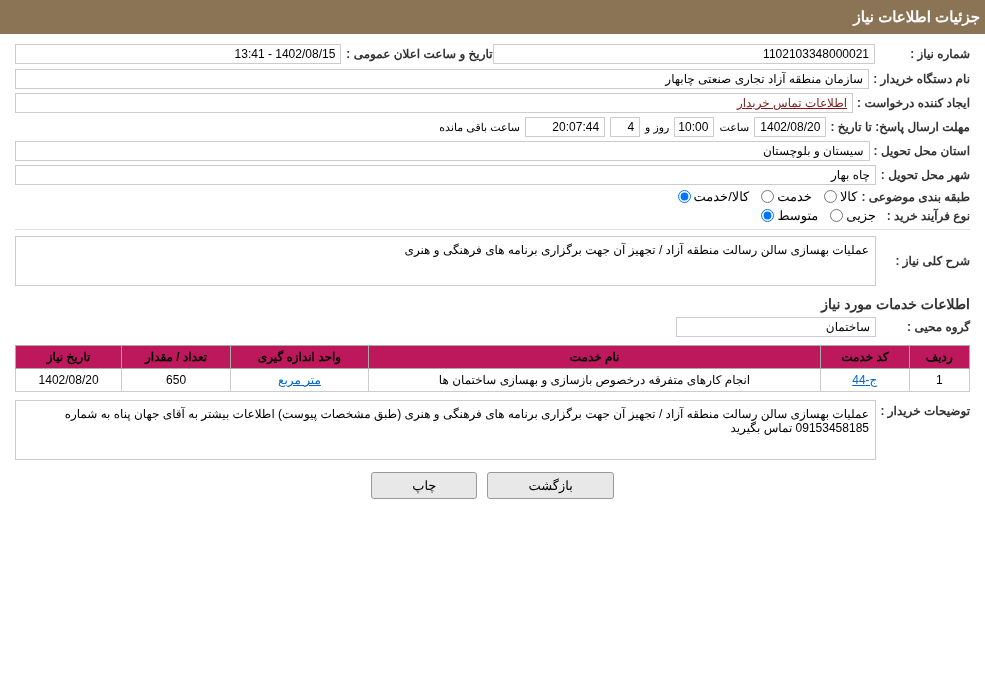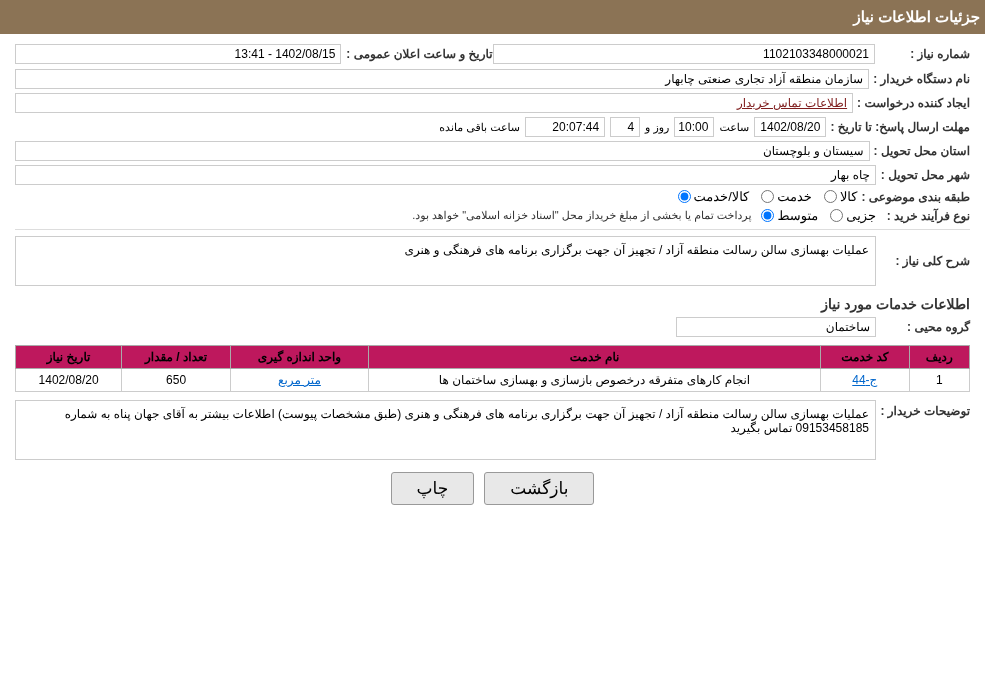--- a/index.html
+++ b/index.html
@@ -99,22 +99,22 @@
       direction: rtl;
       min-height: 60px;
     }
     .button-row {
       display: flex;
       justify-content: center;
       gap: 10px;
       margin: 12px 0;
     }
     .btn {
-      padding: 5px 25px;
-      font-size: 17px;
+      padding: 5px 40px;
+      font-size: 13px;
       border: 1px solid #999;
       cursor: pointer;
       border-radius: 3px;
     }
     .btn-print {
       background: #e8e8e8;
     }
     .btn-back {
       background: #e8e8e8;
     }
@@ -259,21 +259,20 @@
         <div class="radio-group">
           <div class="radio-item">
             <span>جزیی</span>
             <input type="radio" name="purchase_type" style="">
           </div>
           <div class="radio-item">
             <span>متوسط</span>
             <input type="radio" name="purchase_type" checked="" style="">
           </div>
         </div>
-        <span class="type-note">پرداخت تمام یا بخشی از مبلغ خریداز محل "اسناد خزانه اسلامی" خواهد بود.</span>
       </div>
     </div>
 
     <hr class="section-divider">
 
     <div class="field-row">
       <span class="field-label colon" style="min-width:90px;">شرح کلی نیاز :</span>
       <div class="description-box">عملیات بهسازی سالن رسالت منطقه آزاد / تجهیز آن جهت برگزاری برنامه های فرهنگی و هنری</div>
     </div>
 

